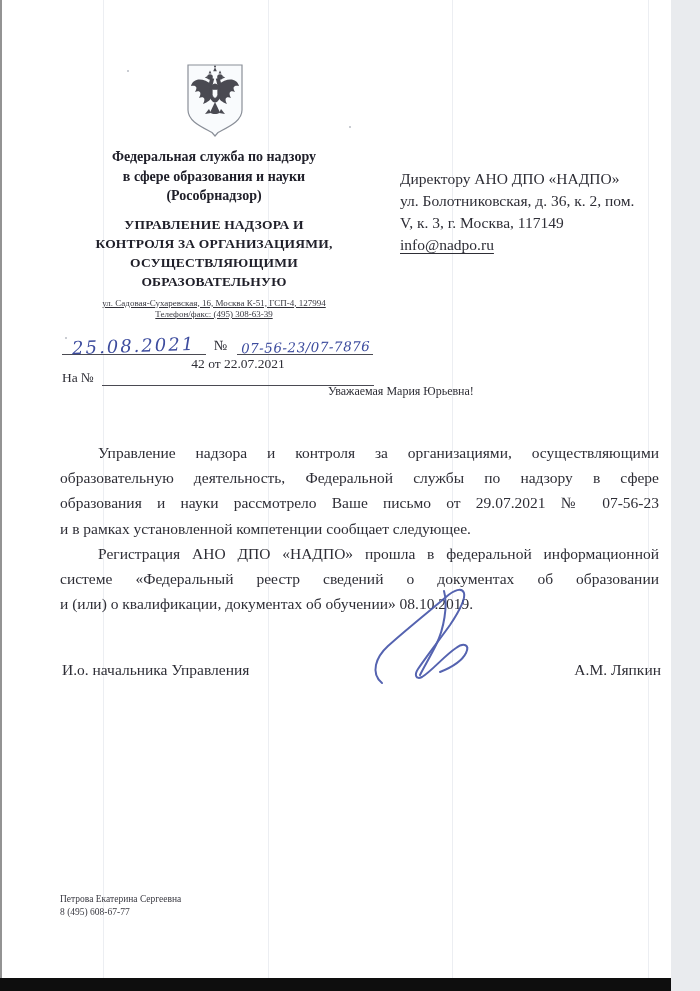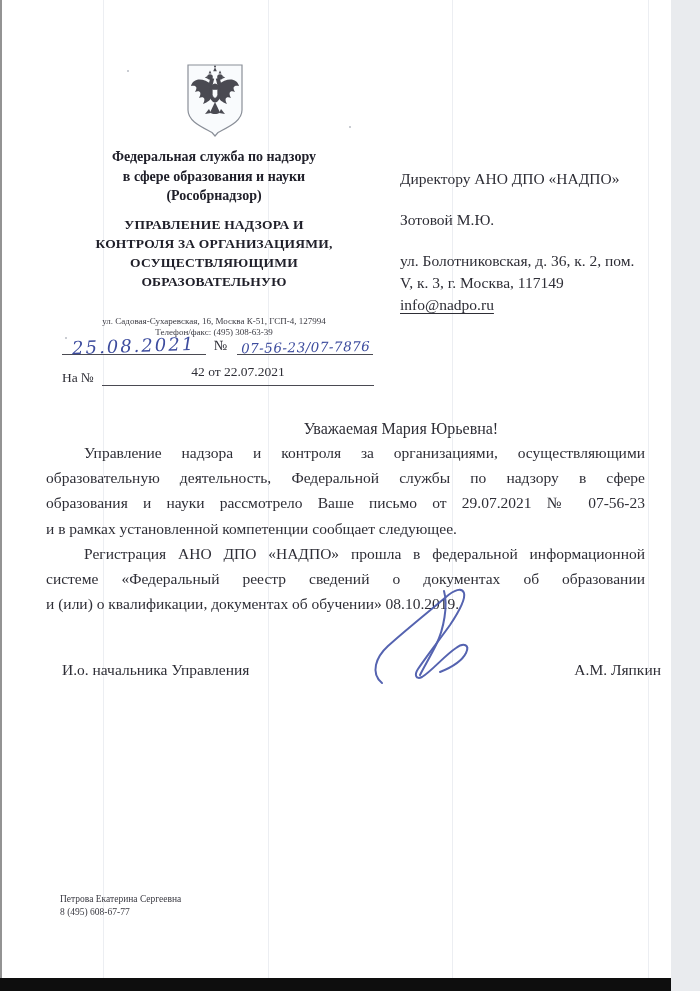--- a/index.html
+++ b/index.html
@@ -19,50 +19,50 @@
   .speck{position:absolute;width:2px;height:2px;border-radius:50%;background:#9aa0ab;opacity:.7;}
 
   
   .emblem{position:absolute;left:185px;top:64px;width:60px;height:74px;}
 
   
   .letterhead{position:absolute;left:60px;top:147px;width:308px;text-align:center;}
   .org-line{font-weight:bold;font-size:14px;line-height:19.5px;color:#20202a;}
   .dept-block{margin-top:9px;}
   .dept-line{font-weight:bold;font-size:13.5px;line-height:19px;color:#20202a;letter-spacing:.2px;}
-  .addr-block{margin-top:25px;}
+  .addr-block{margin-top:7px;text-decoration:underline;}
   .addr-line{font-size:9px;line-height:11.5px;color:#3a3a42;}
 
   
   .refs{position:absolute;left:62px;top:329px;width:312px;}
   .ref-row1{display:flex;align-items:flex-end;height:26px;}
   .hw-underline{border-bottom:1.2px solid #4a4a52;}
   .hw-date{width:144px;text-align:center;position:relative;}
   .hw-date .hw{display:inline-block;transform:rotate(-2deg) translateY(2px);
     font-style:italic;font-size:18px;letter-spacing:2px;color:#3d4c9e;
     font-family:"DejaVu Serif",serif;}
   .no-sign{font-size:14px;margin:0 10px 1px 8px;color:#2e2e36;}
   .hw-num{width:136px;text-align:center;}
   .hw-num .hw{display:inline-block;transform:rotate(-1deg) translateY(2px);
     font-style:italic;font-size:13.5px;letter-spacing:.5px;color:#3d4c9e;
     font-family:"DejaVu Serif",serif;white-space:nowrap;}
   .ref-row2{display:flex;align-items:flex-end;height:18px;margin-top:13px;}
   .reply-label{font-size:13.5px;color:#2e2e36;}
   .reply-line{flex:1;margin-left:8px;border-bottom:1.2px solid #4a4a52;text-align:center;
-    font-size:13.5px;color:#2e2e36;padding-bottom:5px;}
+    font-size:13.5px;color:#2e2e36;padding-bottom:13px;}
 
   
   .recipient{position:absolute;left:400px;top:168px;width:280px;font-size:15.5px;line-height:22px;}
-  .rcpt-line1{margin-bottom:19px;}
+  .rcpt-line1{}
   .rcpt-line2{margin-bottom:19px;}
   .rcpt-email{text-decoration:underline;text-underline-offset:3px;}
 
   
-  .salutation{position:absolute;left:102px;top:420px;width:598px;text-align:center;font-size:16px;}
-  .body-text{position:absolute;left:46px;top:440px;width:599px;font-size:15.5px;}
+  .salutation{position:absolute;left:102px;top:384px;width:598px;text-align:center;font-size:12px;}
+  .body-text{position:absolute;left:60px;top:440px;width:599px;font-size:15.5px;}
   .bline{line-height:25.2px;white-space:nowrap;}
   .bline.just{white-space:normal;text-align:justify;text-align-last:justify;}
   .bline.indent{padding-left:38px;}
 
   
   .sign-row{position:absolute;left:62px;top:637px;width:599px;display:flex;justify-content:space-between;font-size:15.5px;margin-top:24px;}
   .signature-svg{position:absolute;left:372px;top:583px;width:118px;height:112px;}
 
   
   .footer{position:absolute;left:60px;top:893px;font-size:9.5px;line-height:13px;color:#3a3a42;}
@@ -134,21 +134,20 @@
       </span>
     </div>
     <div class="ref-row2">
       <span class="reply-label">На №</span>
       <span class="reply-line">42 от 22.07.2021</span>
     </div>
   </div>
 
   <div class="recipient">
     <div class="rcpt-line1">Директору АНО ДПО «НАДПО»</div>
-    <div class="rcpt-line2">Зотовой М.Ю.</div>
     <div>ул. Болотниковская, д. 36, к. 2, пом.</div>
     <div>V, к. 3, г. Москва, 117149</div>
     <div class="rcpt-email">info@nadpo.ru</div>
   </div>
 
   <div class="salutation">Уважаемая Мария Юрьевна!</div>
 
   <div class="body-text">
     <div class="bline just indent">Управление надзора и контроля за организациями, осуществляющими</div>
     <div class="bline just">образовательную деятельность, Федеральной службы по надзору в сфере</div>

